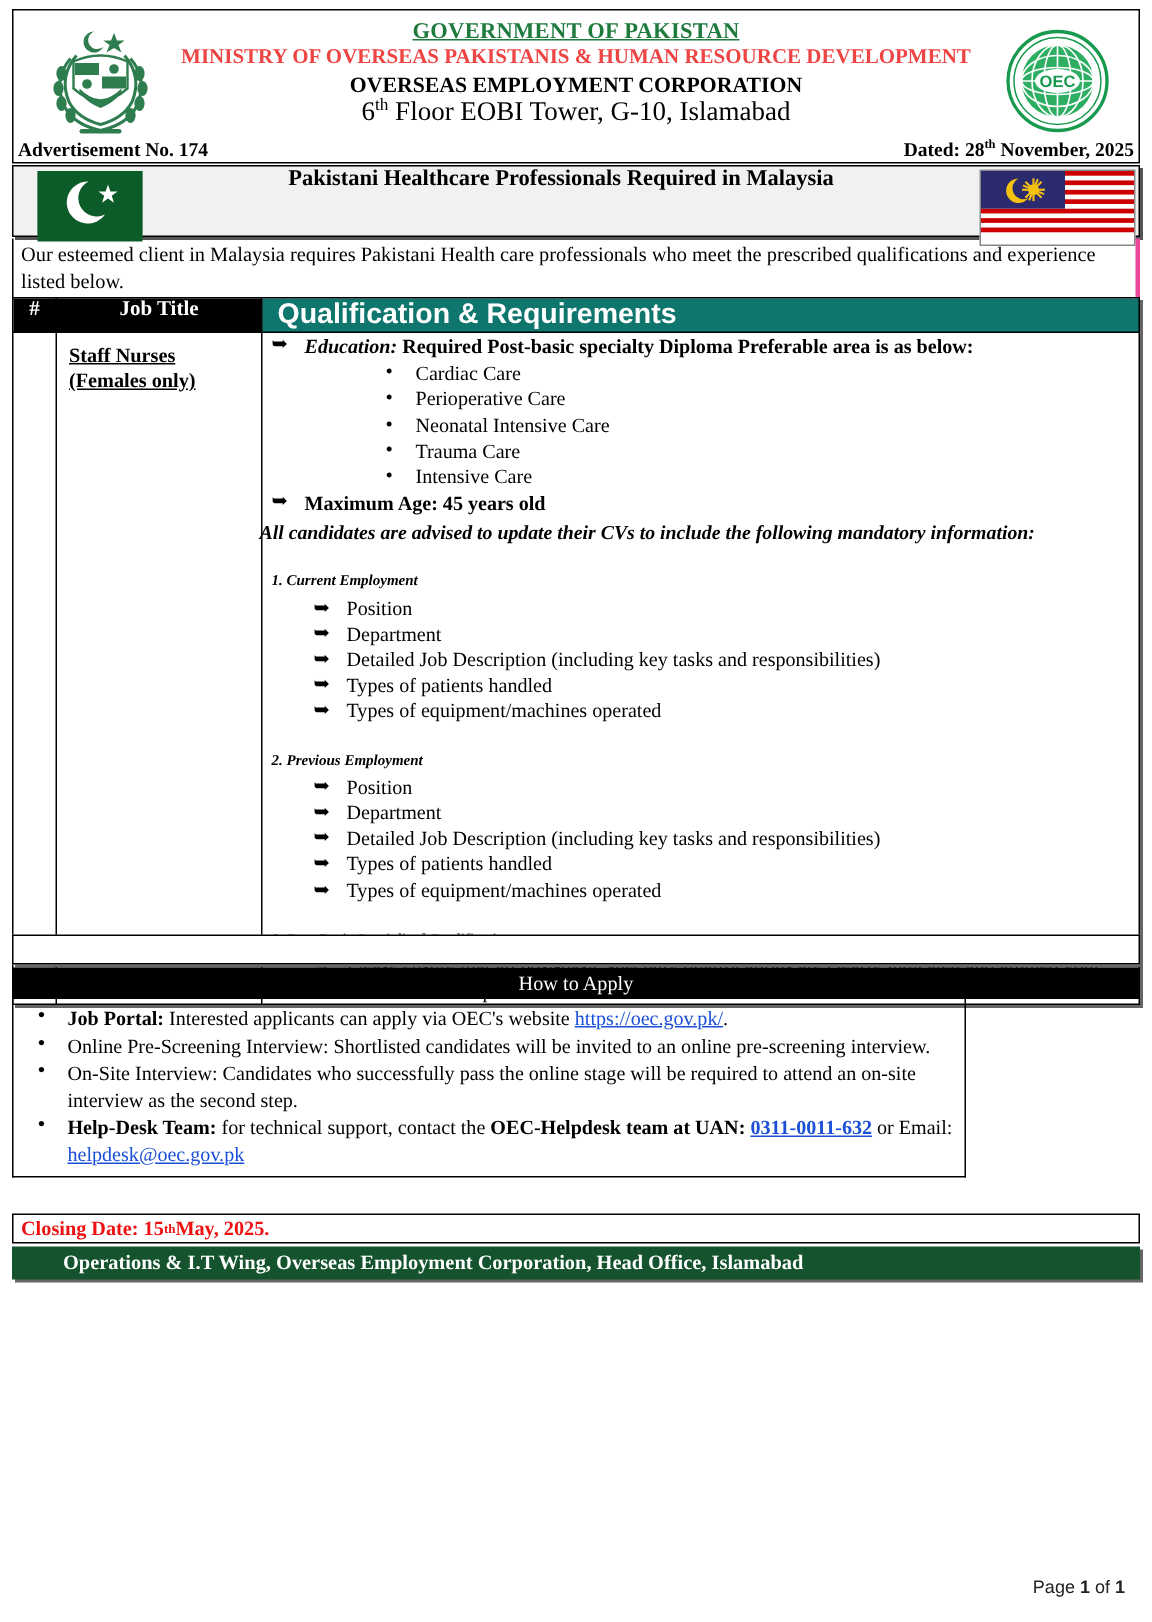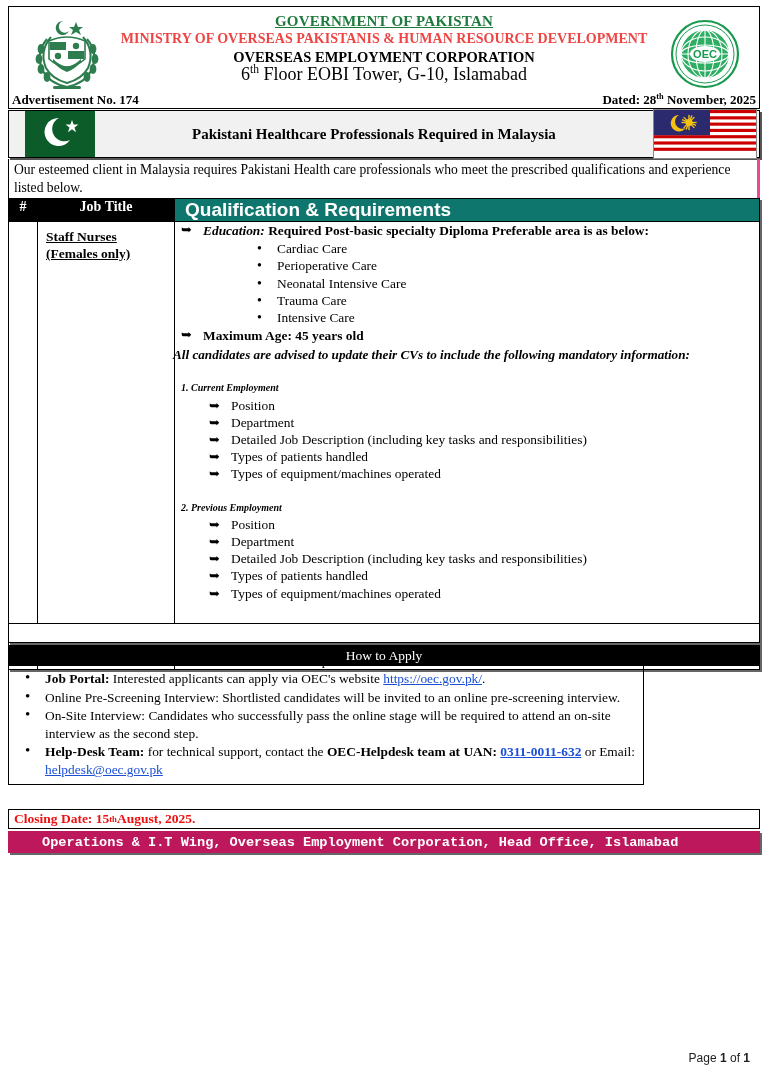--- a/index.html
+++ b/index.html
@@ -111,21 +111,21 @@
   
   .banner {
     position: absolute;
     left: 8px;
     top: 110px;
     width: 752px;
     height: 48px;
     border: 1px solid #000;
     box-sizing: border-box;
     display: flex;
-    align-items: center;
+    align-items: flex-start;
     background: #f1f1f1;
     box-shadow: 2px 2px 0 #555;
     gap: 18px;
   }
   .flag-pk {
     width: 70px;
     margin: 3px 0 3px 16px;
     background: #0c5c2a;
     position: relative;
     flex: 0 0 auto;
@@ -349,30 +349,29 @@
     padding-left: 5px;
   }
 
   
   .footer-bar {
     position: absolute;
     left: 8px;
     top: 831px;
     width: 752px;
     height: 22px;
-    background: #be185d;
+    background: #14532d;
     color: #fff;
     font-weight: bold;
     font-size: 13.6px;
     display: flex;
     align-items: center;
     padding-left: 34px;
     box-sizing: border-box;
     box-shadow: 2px 2px 0 #666;
-    font-family: Liberation Mono, monospace;
   }
 
   
   .page-num {
     position: absolute;
     right: 18px;
     bottom: 16px;
     font-family: "Liberation Sans", sans-serif;
     font-size: 12px;
     color: #222;
@@ -582,21 +581,21 @@
         <span class="bold">Help-Desk Team:</span><span> for technical support, contact the </span><span class="bold">OEC-Helpdesk team at UAN:</span><span>&nbsp;</span><a class="link-bold" href="#">0311-0011-632</a><span> or Email: </span><br><a class="link" href="#">helpdesk@oec.gov.pk</a>
       </li>
 
 
     </ul>
   </div>
 
   <div class="closing">
     <span>Closing Date: 15</span>
       <sup>th</sup>
-      <span> August, 2025.</span>
+      <span> May, 2025.</span>
   </div>
 
   <div class="footer-bar">Operations &amp; I.T Wing, Overseas Employment Corporation, Head Office, Islamabad</div>
 
   <div class="page-num">
     <span>Page </span><b>1</b><span> of </span><b>1</b>
   </div>
 
 </div>
 

